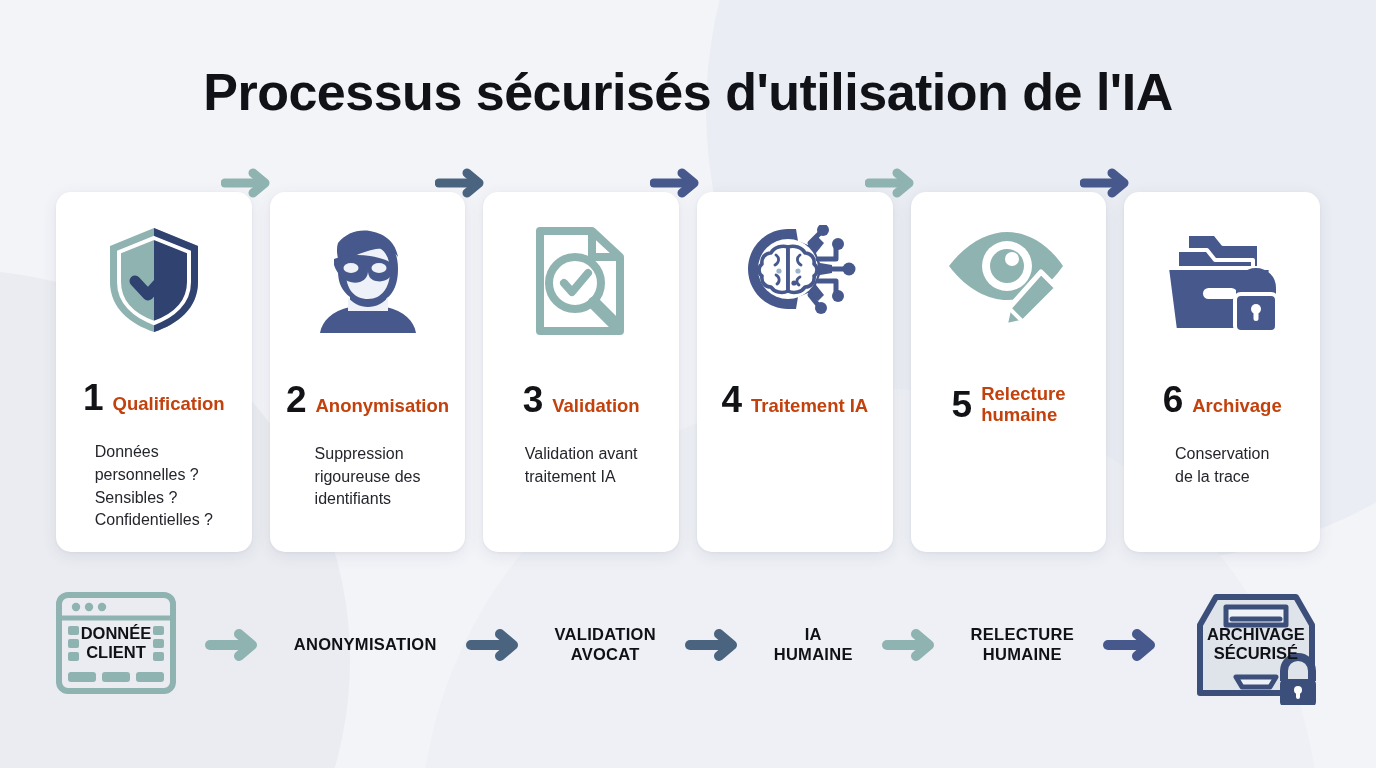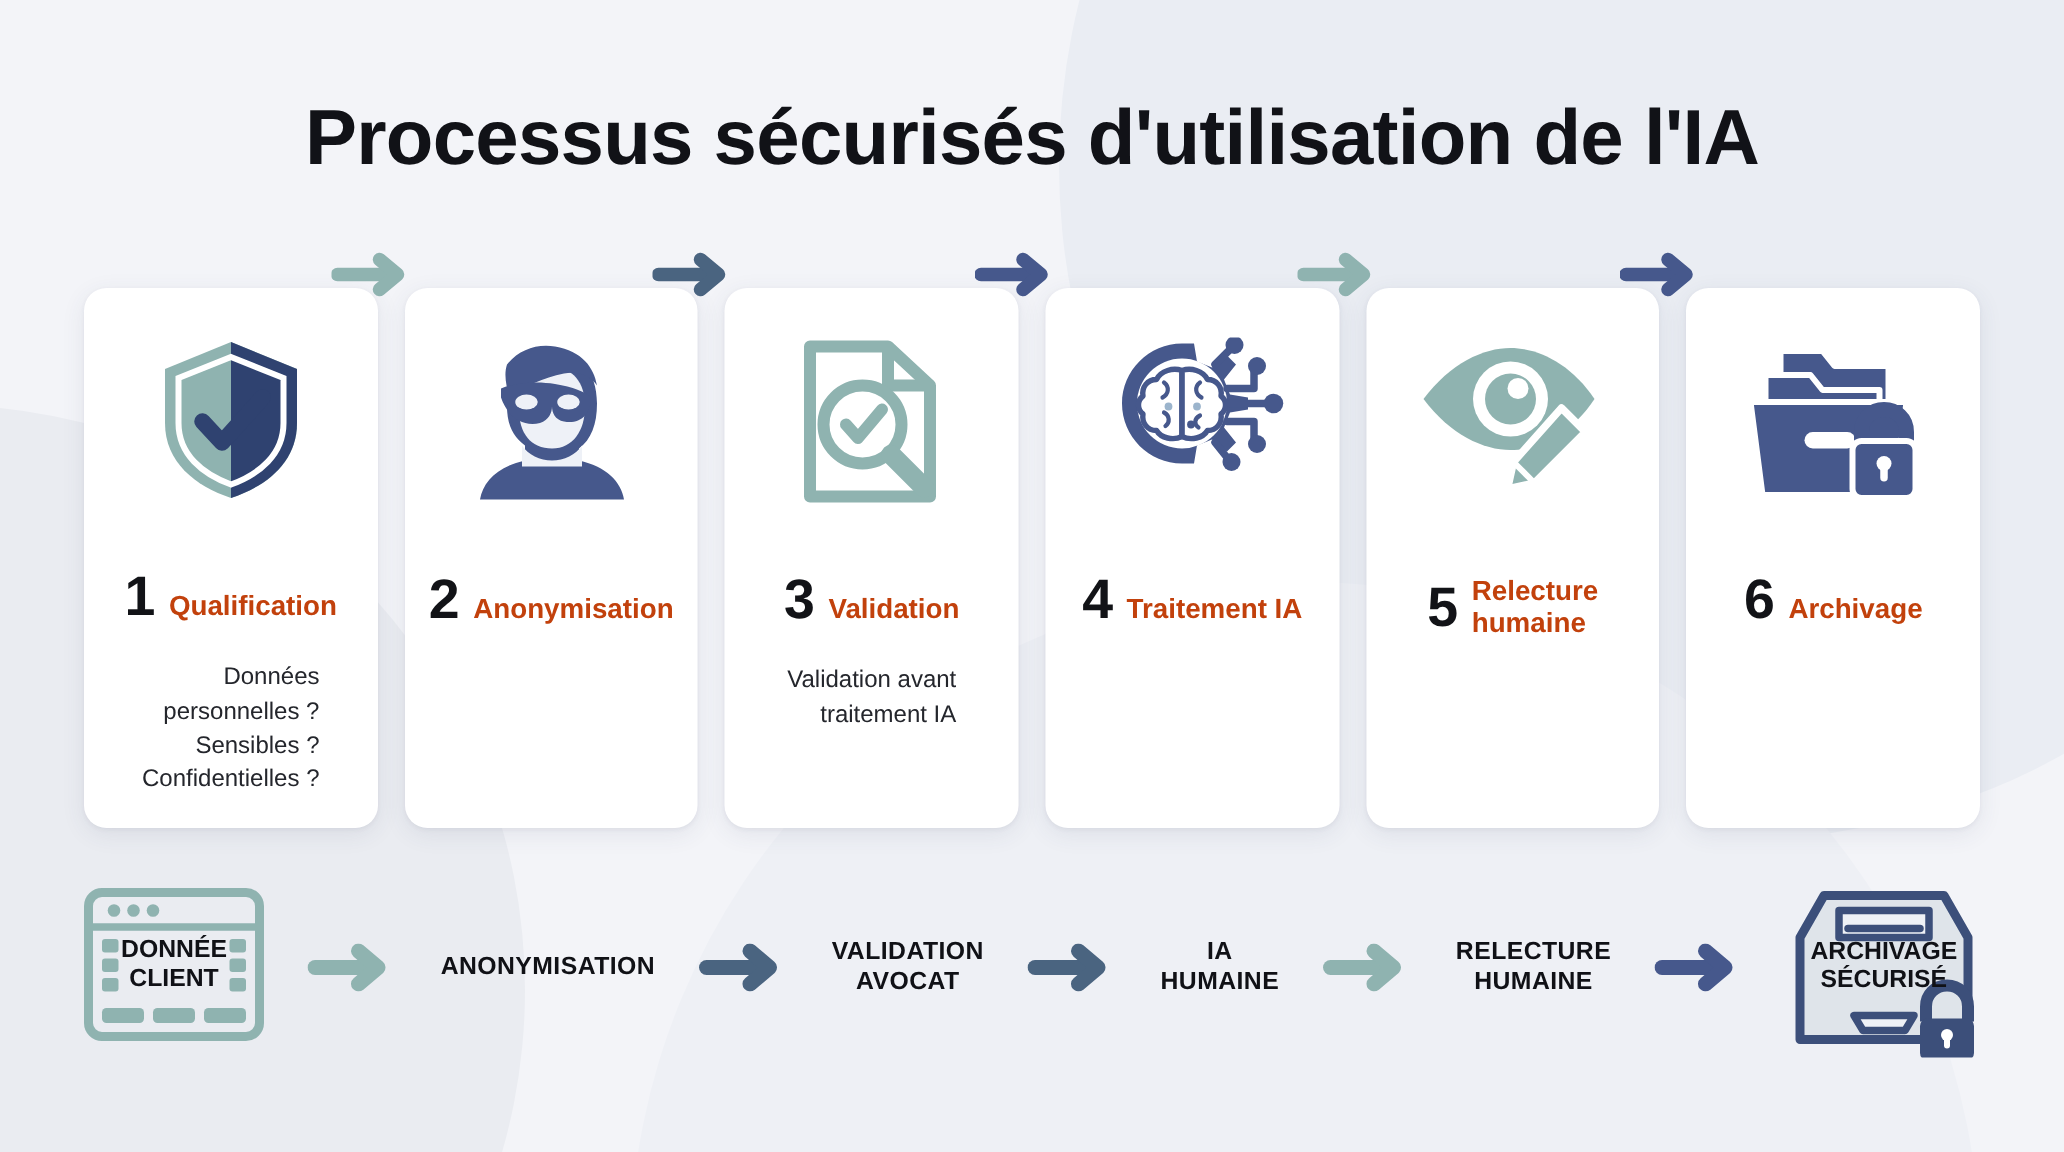--- a/index.html
+++ b/index.html
@@ -105,21 +105,21 @@
     color: #c2410c;
     line-height: 1.15;
     text-align: left;
   }
 
   .desc {
     margin-top: 16px;
     font-size: 16px;
     line-height: 1.42;
     color: #24262c;
-    text-align: right;
+    text-align: left;
     white-space: pre-line;
   }
 
   
   .arrow-between {
     position: absolute;
     top: 168px;
     z-index: 6;
     width: 56px; height: 30px;
   }
@@ -206,20 +206,23 @@
         <path d="M26 16 C34 6 46 2 58 4 C76 7 84 18 86 30 C82 24 74 20 64 22 C50 25 38 30 28 38 C25 30 24 22 26 16 Z" fill="#46588c"></path>
         <path d="M22 32 C32 28 46 27 58 29 C70 31 78 34 82 38 C82 50 74 56 64 54 C58 53 56 48 56 44 C56 48 54 53 48 55 C36 58 26 50 22 38 Z" fill="#46588c"></path>
         <ellipse cx="39" cy="41" rx="7.5" ry="5" fill="#eef1f7"></ellipse>
         <ellipse cx="67" cy="41" rx="7.5" ry="5" fill="#eef1f7"></ellipse>
       </svg>
     </div>
     <div class="head-line">
       <span class="num">2</span>
       <span class="step-title">Anonymisation</span>
     </div>
+    <div class="desc">Suppression
+rigoureuse des
+identifiants</div>
   </div>
 
   <div class="card">
     <div class="icon-wrap">
       <svg width="110" height="116" viewBox="0 0 110 116">
         <path d="M14 8 H66 L94 34 V108 H14 Z" fill="none" stroke="#8fb3b0" stroke-width="8" stroke-linejoin="round"></path>
         <path d="M66 8 V34 H94" fill="none" stroke="#8fb3b0" stroke-width="8" stroke-linejoin="round"></path>
         <circle cx="49" cy="60" r="26" fill="none" stroke="#8fb3b0" stroke-width="8"></circle>
         <path d="M38 60 L46 69 L62 50" fill="none" stroke="#8fb3b0" stroke-width="8" stroke-linecap="round" stroke-linejoin="round"></path>
         <path d="M68 80 L90 102" stroke="#8fb3b0" stroke-width="13" stroke-linecap="round"></path>
@@ -294,20 +297,22 @@
         <path d="M80 70 V62 C80 53 87 47 95 47 C103 47 110 53 110 62 V70" fill="none" stroke="#46588c" stroke-width="10"></path>
         <rect x="74" y="68" width="42" height="38" rx="6" fill="#46588c" stroke="#ffffff" stroke-width="4"></rect>
         <circle cx="95" cy="83" r="5" fill="#ffffff"></circle>
         <rect x="92.5" y="83" width="5" height="12" rx="2.5" fill="#ffffff"></rect>
       </svg>
     </div>
     <div class="head-line">
       <span class="num">6</span>
       <span class="step-title">Archivage</span>
     </div>
+    <div class="desc">Conservation
+de la trace</div>
   </div>
 </div>
 
 <div>
   <div class="arrow-between" style="left:221px;">
     <svg width="56" height="30" viewBox="0 0 56 30">
         <g>
       <path d="M4 15 H40" stroke="#8fb3b0" stroke-width="9" stroke-linecap="round"></path>
       <path d="M32 5 L44 15 L32 25" fill="none" stroke="#8fb3b0" stroke-width="9" stroke-linecap="round" stroke-linejoin="round"></path>
     </g>

